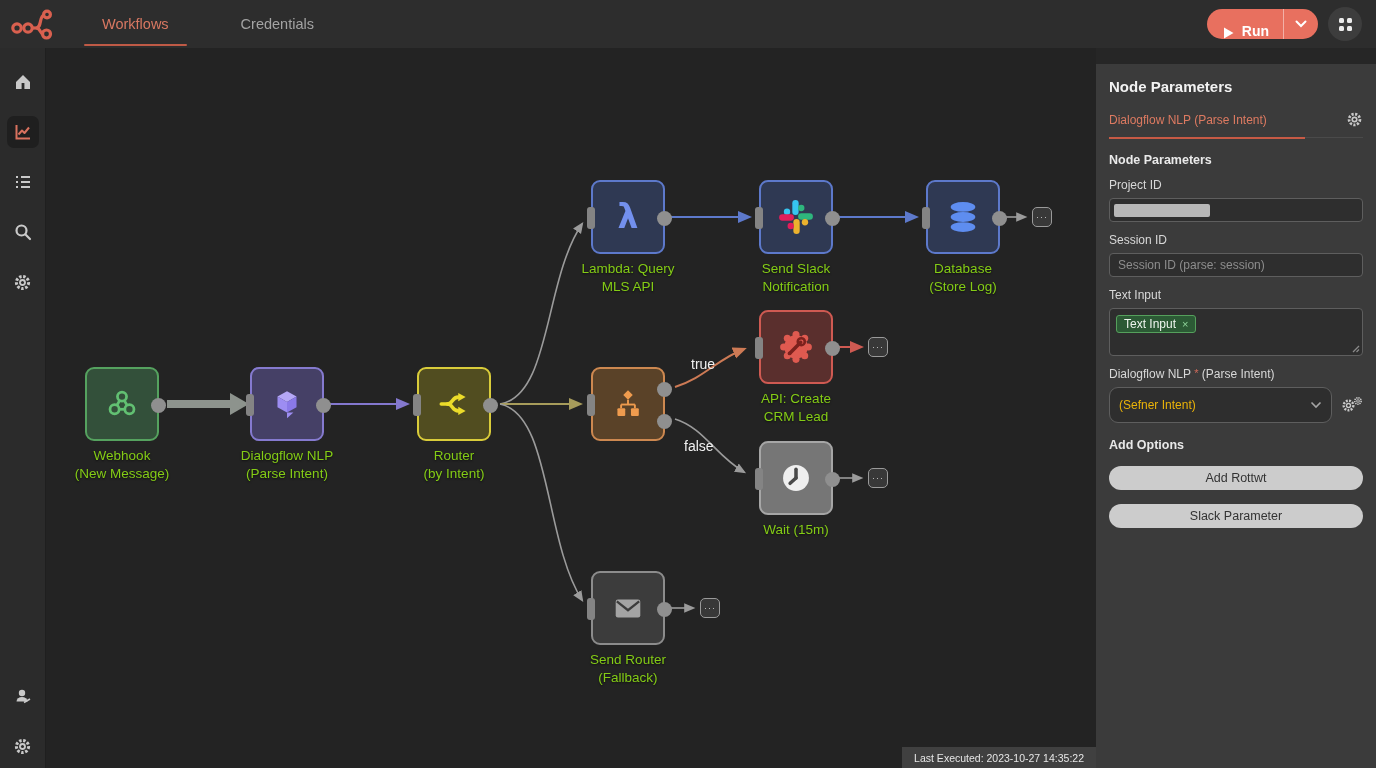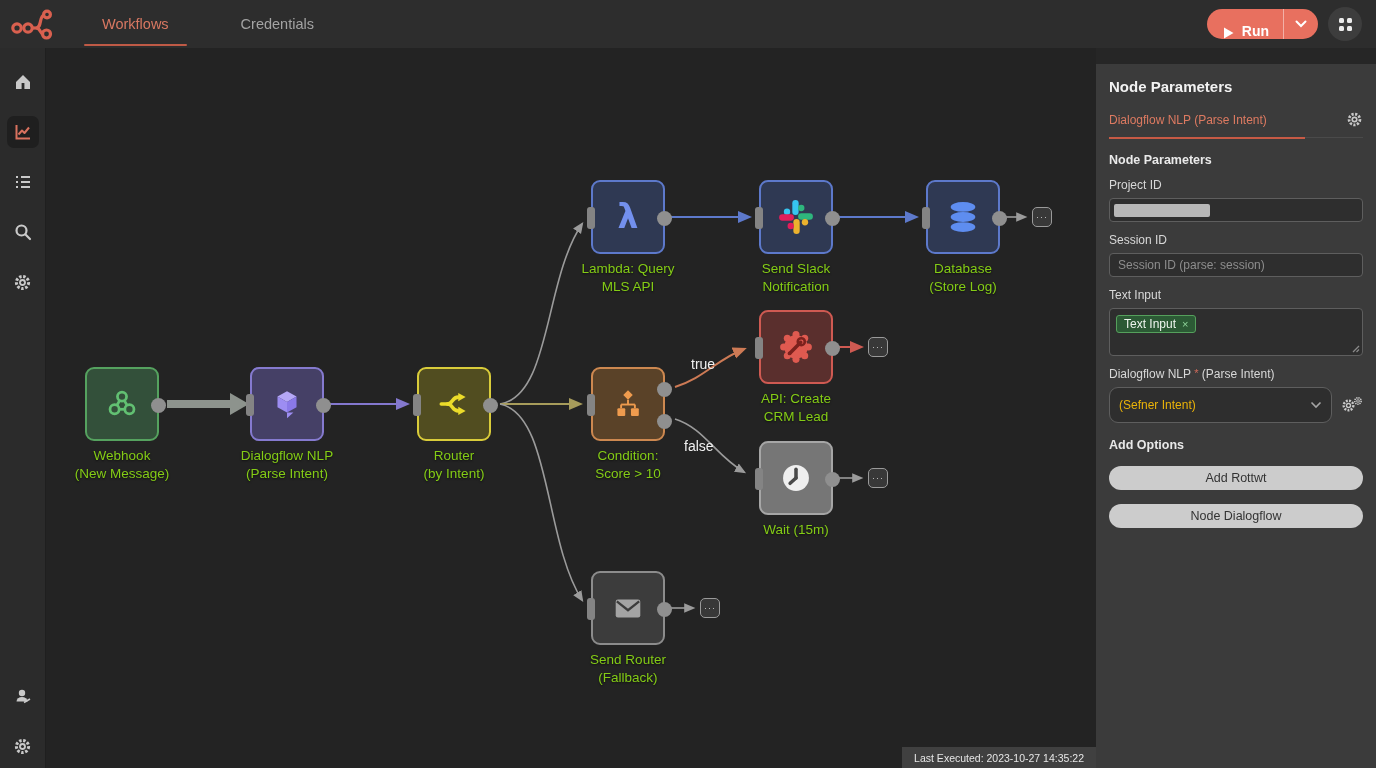--- a/index.html
+++ b/index.html
@@ -371,24 +371,20 @@
         <line x1="10.5" y1="17.5" x2="10.5" y2="21"></line>
           <line x1="23.5" y1="17.5" x2="23.5" y2="21"></line>
       </g>
       <rect x="7" y="21" width="7.4" height="7.4" rx="1" fill="#ef9b4e"></rect>
       <rect x="19.8" y="21" width="7.4" height="7.4" rx="1" fill="#ef9b4e"></rect>
     </svg>
     <div class="port-in"></div>
     <div class="port-out pa"></div>
     <div class="port-out pb"></div>
   </div>
-  <div class="node-label" style="left:502px;top:399px">
-    <div>Condition:</div>
-      <div>Score &gt; 10</div>
-  </div>
   <div class="edge-label" style="left:645px;top:308px">true</div>
   <div class="edge-label" style="left:638px;top:390px">false</div>
 
   <div class="node n-api" style="left:713px;top:262px">
     <svg width="40" height="40" viewBox="0 0 34 34">
       <g fill="#df5a50">
         <circle cx="17" cy="17" r="10"></circle>
         <circle cx="17" cy="6.5" r="3"></circle>
           <circle cx="17" cy="27.5" r="3"></circle>
         <circle cx="6.5" cy="17" r="3"></circle>
@@ -510,14 +506,14 @@
         <svg width="10" height="10" viewBox="0 0 20 20" style="color:#c8c8c8;margin:-8px 0 0 -3px">
             <use href="#gear"></use>
           </svg>
       </div>
     </div>
   </div>
 
   <div class="add-options">Add Options</div>
 
   <button class="pill-btn">Add Rottwt</button>
-  <button class="pill-btn">Node Dialogflow</button>
+  <button class="pill-btn">Slack Parameter</button>
 </div>
 
 </body></html>

